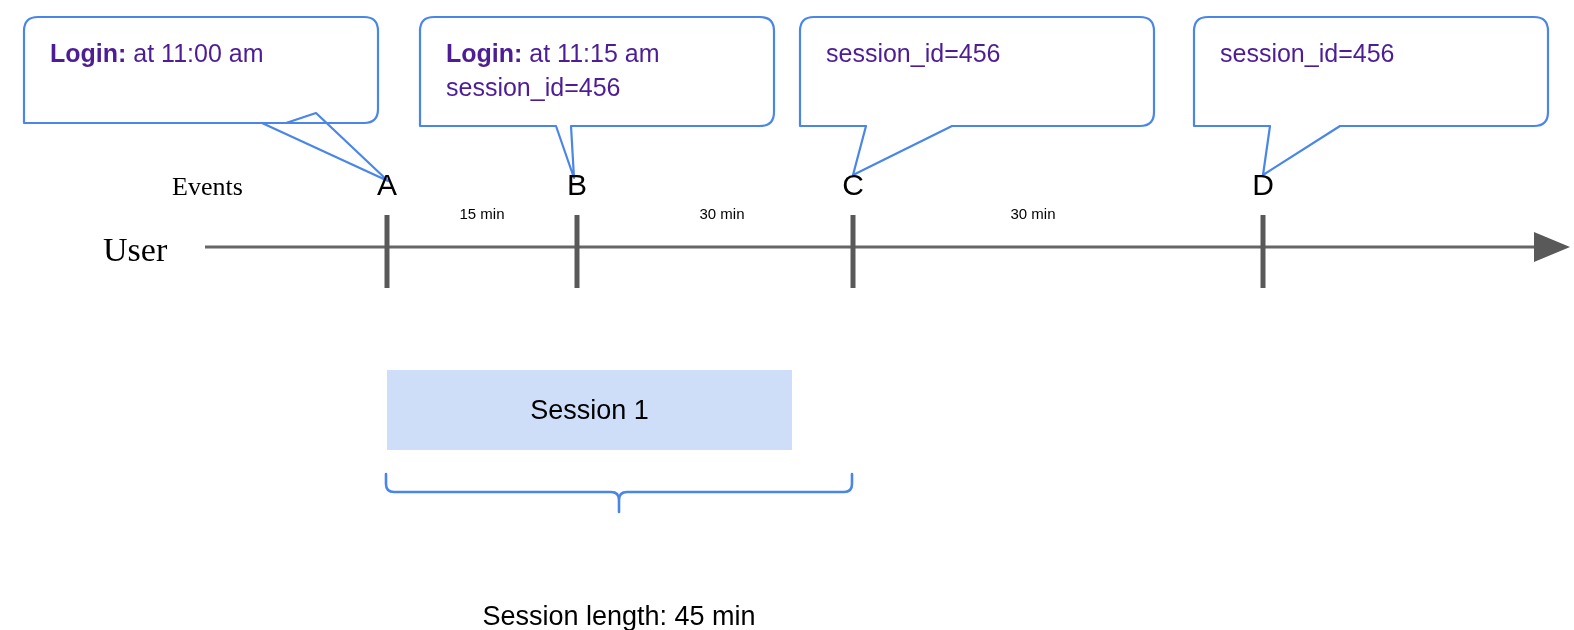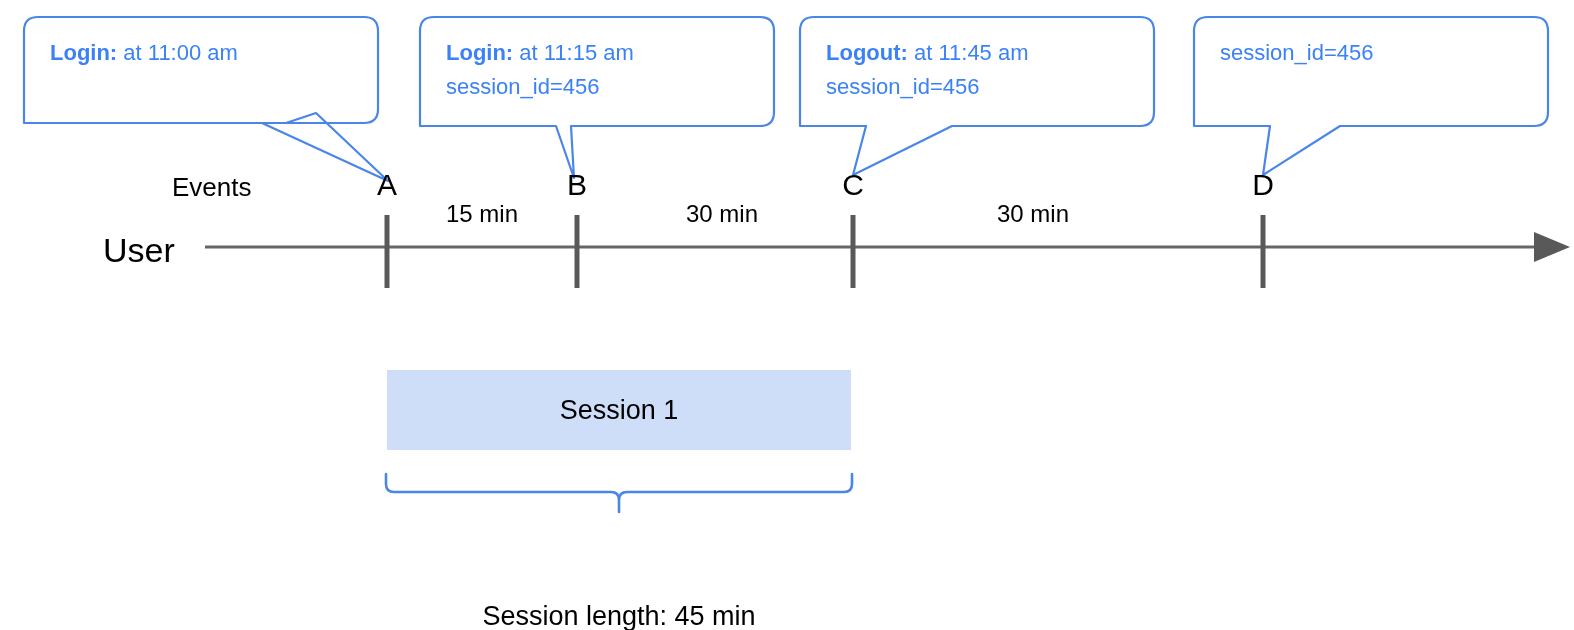--- a/index.html
+++ b/index.html
@@ -20,64 +20,65 @@
   }
   .layer {
     position: absolute;
     left: 0;
     top: 0;
     width: 1574px;
     height: 630px;
   }
   .callout-text {
     position: absolute;
-    font-size: 22px;
+    font-size: 25px;
     line-height: 34px;
-    color: #3b82f6;
+    color: #4c1d95;
     white-space: nowrap;
   }
   .callout-text b {
     font-weight: bold;
   }
   .evt-letter {
     position: absolute;
     font-size: 30px;
     line-height: 30px;
     color: #000000;
     transform: translateX(-50%);
     white-space: nowrap;
   }
   .interval-label {
     position: absolute;
-    font-size: 24px;
+    font-size: 15px;
     line-height: 22px;
     color: #000000;
     transform: translateX(-50%);
     white-space: nowrap;
   }
   .lane-label {
     position: absolute;
     color: #000000;
     white-space: nowrap;
+    font-family: Liberation Serif, serif;
   }
   #events-lane-label {
     font-size: 26px;
     left: 172px;
     top: 172px;
   }
   #user-lane-label {
     font-size: 34px;
     left: 103px;
     top: 231px;
   }
   #session-bar {
     position: absolute;
     left: 387px;
     top: 370px;
-    width: 464px;
+    width: 405px;
     height: 80px;
     background: #cfdef8;
     display: flex;
     align-items: center;
     justify-content: center;
   }
   #session-bar-label {
     font-size: 27px;
     color: #000000;
     white-space: nowrap;
@@ -128,21 +129,20 @@
   <div class="callout-text" style="left:50px; top:36px;">
     <div><b>Login:</b><span> at 11:00 am</span></div>
   </div>
 
   <div class="callout-text" style="left:446px; top:36px;">
     <div><b>Login:</b><span> at 11:15 am</span></div>
     <div>session_id=456</div>
   </div>
 
   <div class="callout-text" style="left:826px; top:36px;">
-    <div><b>Logout:</b><span> at 11:45 am</span></div>
     <div>session_id=456</div>
   </div>
 
   <div class="callout-text" style="left:1220px; top:36px;">
     <div>session_id=456</div>
   </div>
 
   <div class="lane-label" id="events-lane-label">Events</div>
   <div class="lane-label" id="user-lane-label">User</div>
 

